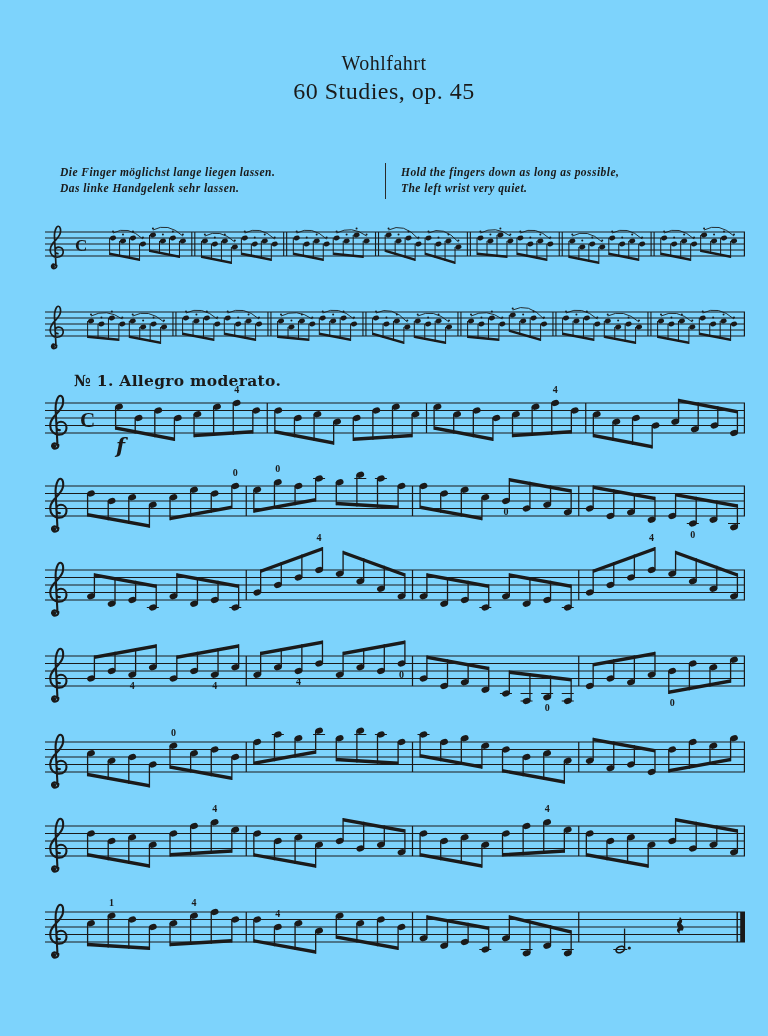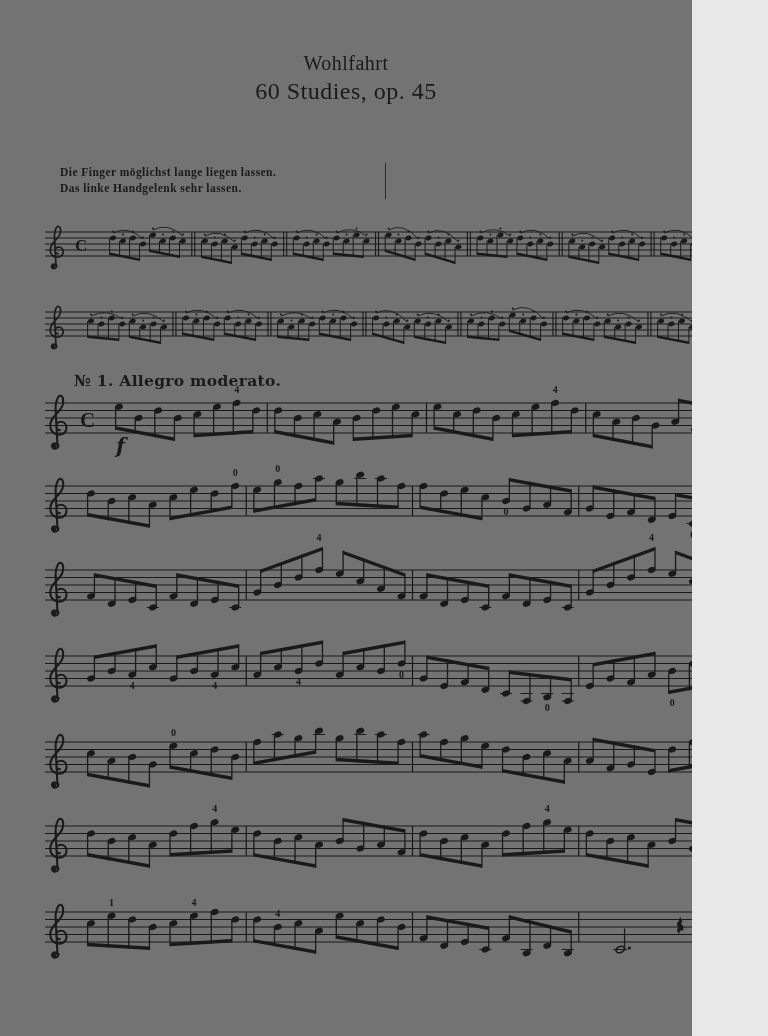--- a/index.html
+++ b/index.html
@@ -1,33 +1,33 @@
 <!DOCTYPE html>
 <html><head>
 <meta charset="utf-8">
 <style>
   html,body{margin:0;padding:0;background:#e8e8e8;}
   .page{
     position:relative;
-    width:692px;height:1036px;
-    background:#737373;
+    width:768px;height:1036px;
+    background:#7dd3fc;
     font-family:"Liberation Serif", serif;
     color:#1a1a1a;
     overflow:hidden;
   }
   .composer{
     position:absolute;top:52px;left:0;width:100%;
     text-align:center;font-size:20px;letter-spacing:0.5px;
   }
   .title{
     position:absolute;top:78px;left:0;width:100%;
     text-align:center;font-size:24px;letter-spacing:0.5px;
   }
   .instructions{
-    position:absolute;top:164px;left:0;width:100%;height:38px;
+    position:absolute;top:164px;left:0;width:100%;height:38px;font-style:italic;
   }
   .instr-col{
     position:absolute;top:0;
     font-size:11.5px;font-weight:700;letter-spacing:0.45px;
     line-height:1.42;white-space:nowrap;
   }
   .instr-col.de{left:60px;}
   .instr-col.en{left:401px;}
   .instr-divider{
     position:absolute;left:385px;top:-1px;height:36px;width:0;
@@ -47,20 +47,24 @@
 <div class="page">
   <div class="composer">Wohlfahrt</div>
   <div class="title">60 Studies, op. 45</div>
 
   <div class="instructions">
     <div class="instr-col de">
       <div>Die Finger möglichst lange liegen lassen.</div>
       <div>Das linke Handgelenk sehr lassen.</div>
     </div>
     <div class="instr-divider"></div>
+    <div class="instr-col en">
+      <div>Hold the fingers down as long as possible,</div>
+      <div>The left wrist very quiet.</div>
+    </div>
   </div>
 
   <div class="study-heading">№ 1. Allegro moderato.</div>
 
   <div id="music">
       <div class="system" style="top: 196px;">
         <svg width="720" height="104" viewBox="0 0 720 104">
           <rect x="5" y="35.5" width="700" height="1" fill="#1a1a1a"></rect>
           <rect x="5" y="41.5" width="700" height="1" fill="#1a1a1a"></rect>
           <rect x="5" y="47.5" width="700" height="1" fill="#1a1a1a"></rect>

